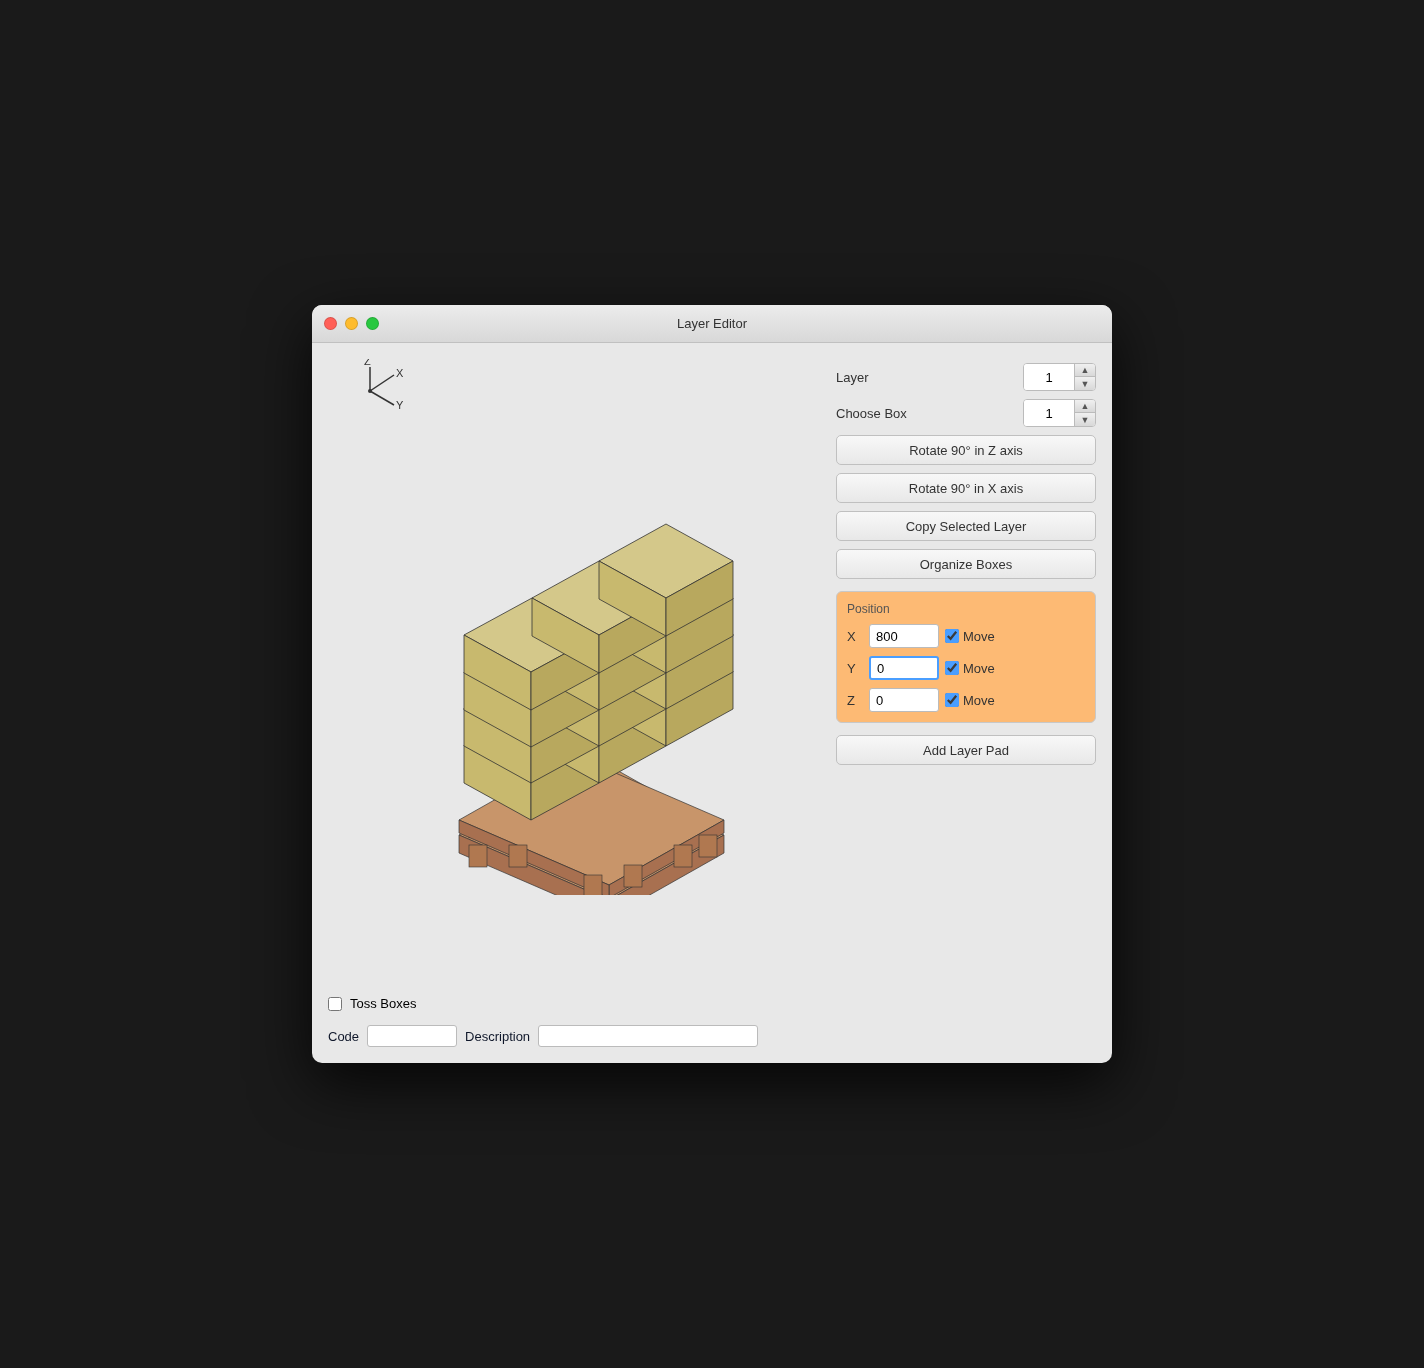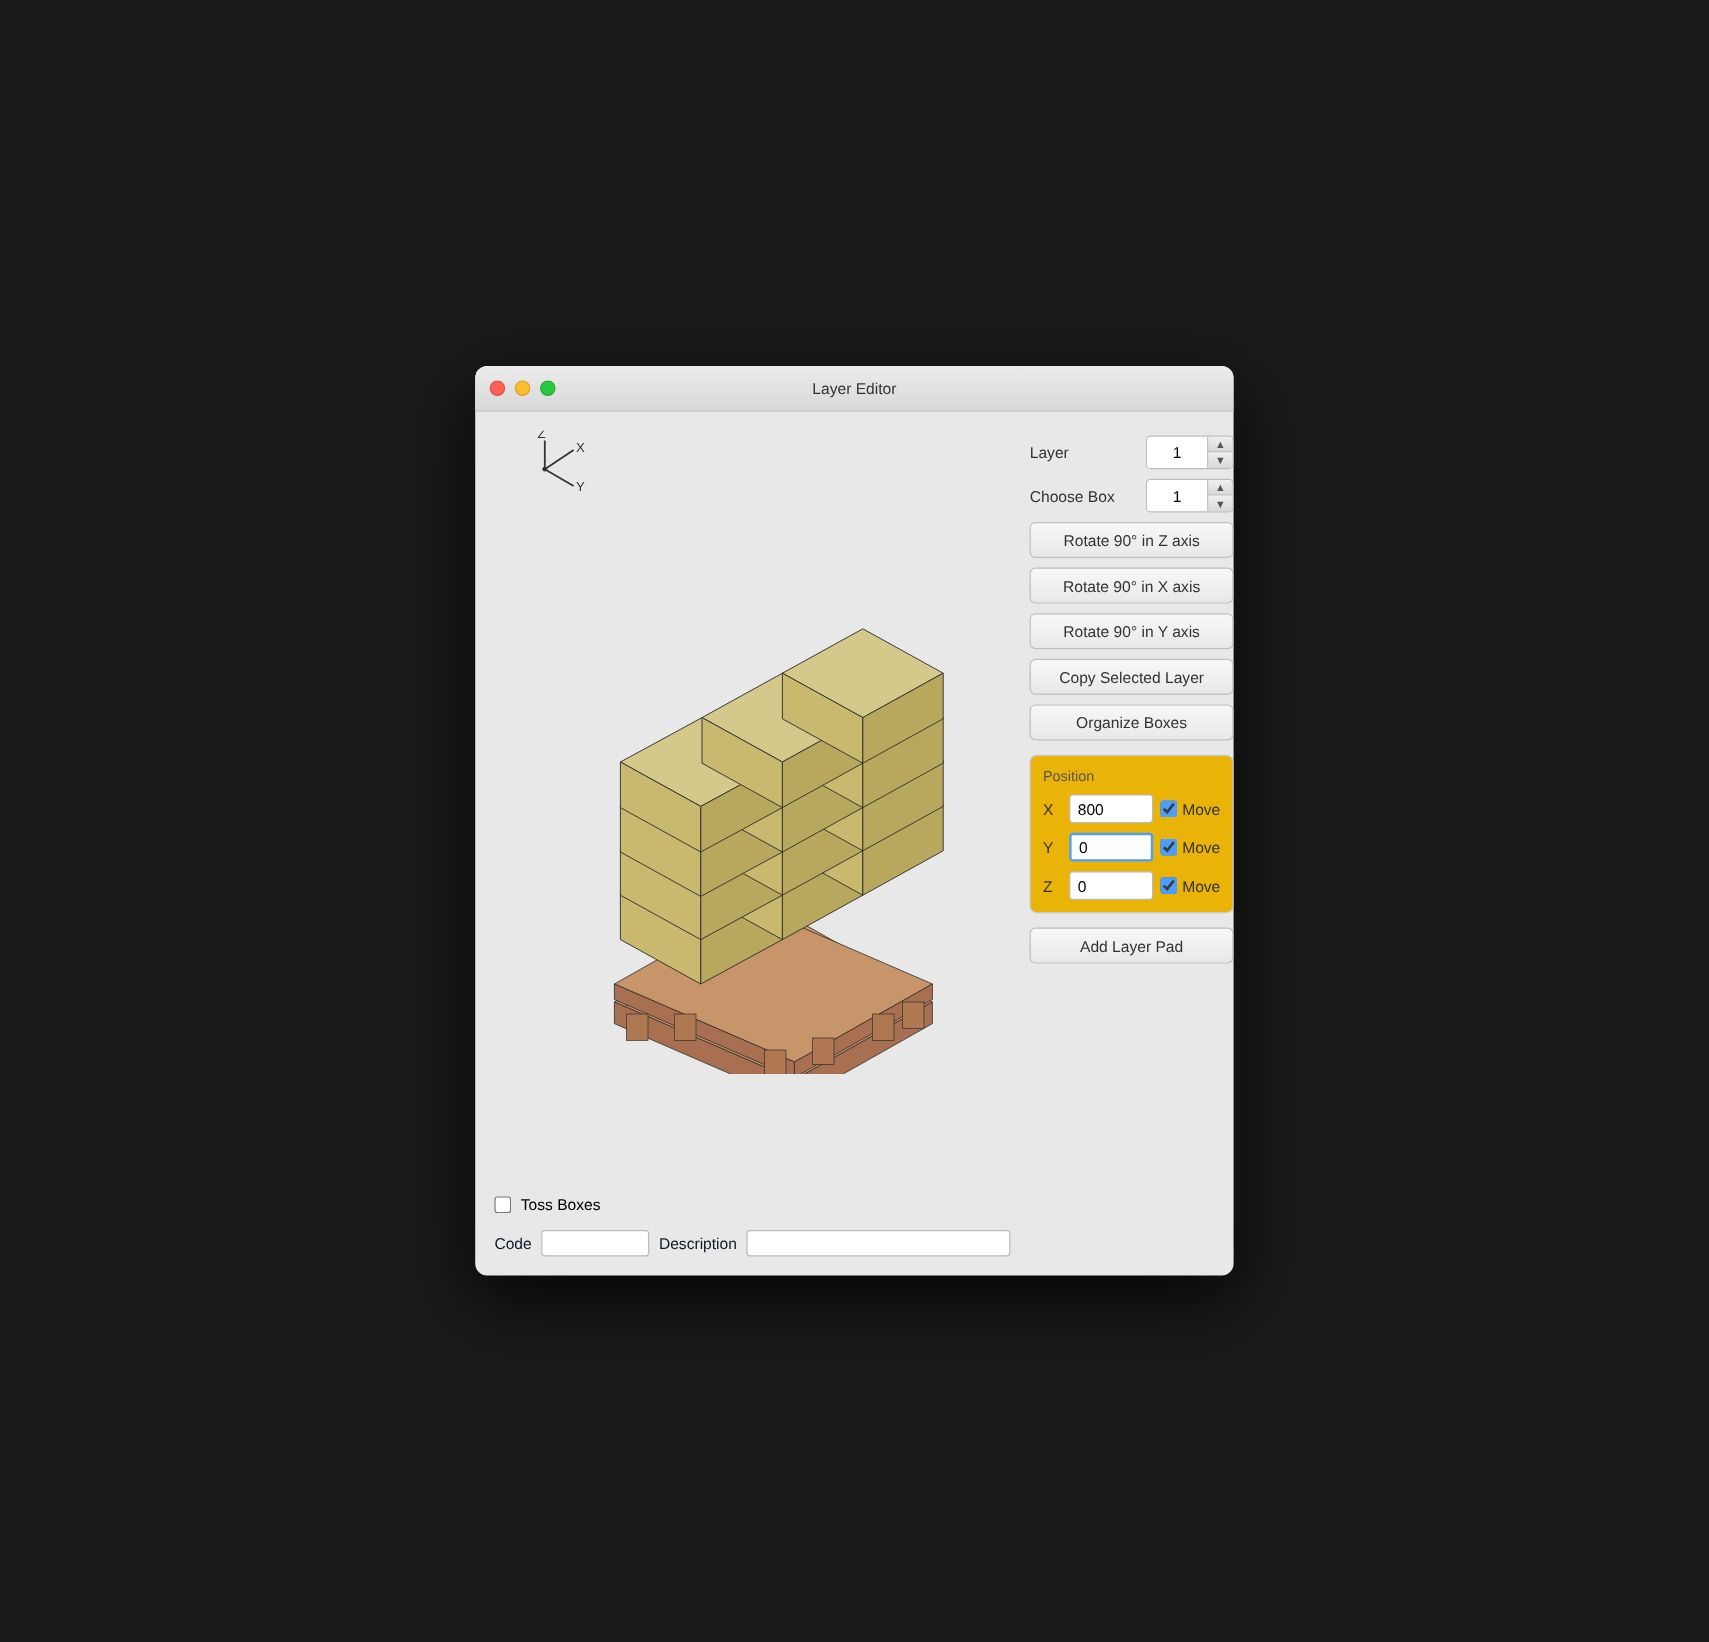--- a/index.html
+++ b/index.html
@@ -10,21 +10,21 @@
       align-items: center;
       min-height: 100vh;
       font-family: -apple-system, BlinkMacSystemFont, 'Helvetica Neue', Arial, sans-serif;
       font-size: 13px;
     }
 
     .window {
       background: #e8e8e8;
       border-radius: 10px;
       box-shadow: 0 20px 60px rgba(0,0,0,0.8);
-      width: 632px;
+      width: 800px;
       overflow: hidden;
     }
 
     .titlebar {
       background: linear-gradient(to bottom, #ececec, #d8d8d8);
       height: 38px;
       display: flex;
       align-items: center;
       padding: 0 12px;
       border-bottom: 1px solid #c0c0c0;
@@ -221,21 +221,21 @@
       color: #333;
       text-align: right;
       display: flex;
       align-items: center;
       justify-content: center;
     }
 
     .position-section {
       border: 1px solid #c8c8c8;
       border-radius: 6px;
-      background: #eab308;
+      background: #fdba74;
       padding: 10px;
       margin: 4px 0;
     }
 
     .position-title {
       font-size: 12px;
       color: #555;
       margin-bottom: 8px;
     }
 
@@ -483,21 +483,20 @@
             <button class="stepper-btn">▼</button>
           </div>
         </div>
       </div>
 
 
       <button class="btn-full">Rotate 90° in Z axis</button>
 
       <button class="btn-full">Rotate 90° in X axis</button>
 
-      <button class="btn-full">Rotate 90° in Y axis</button>
 
       <button class="btn-full">Copy Selected Layer</button>
 
       <button class="btn-full">Organize Boxes</button>
 
       <div class="position-section">
         <div class="position-title">Position</div>
 
         <div class="pos-row">
           <span class="pos-label">X</span>

